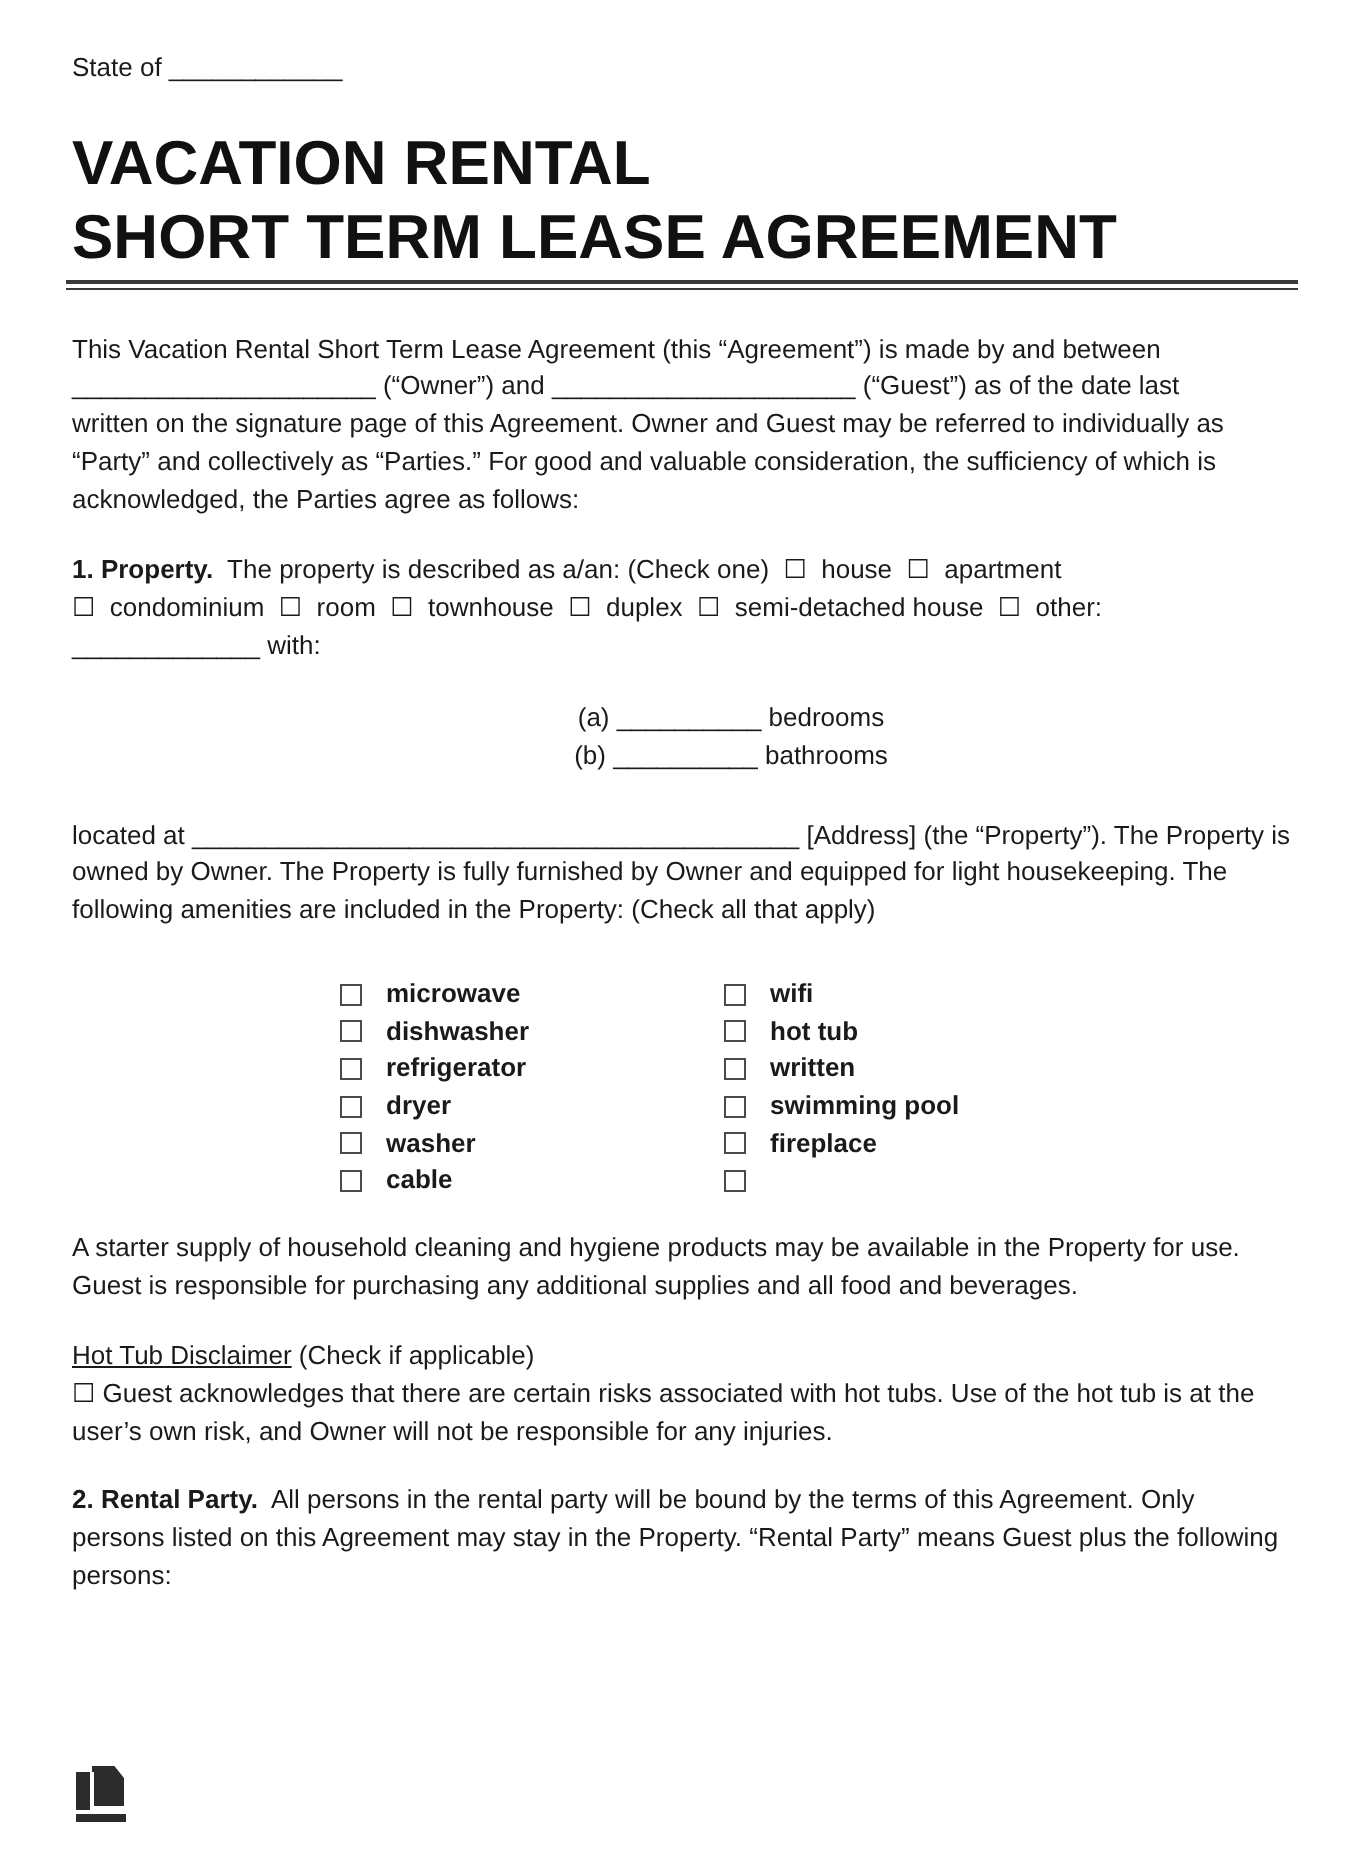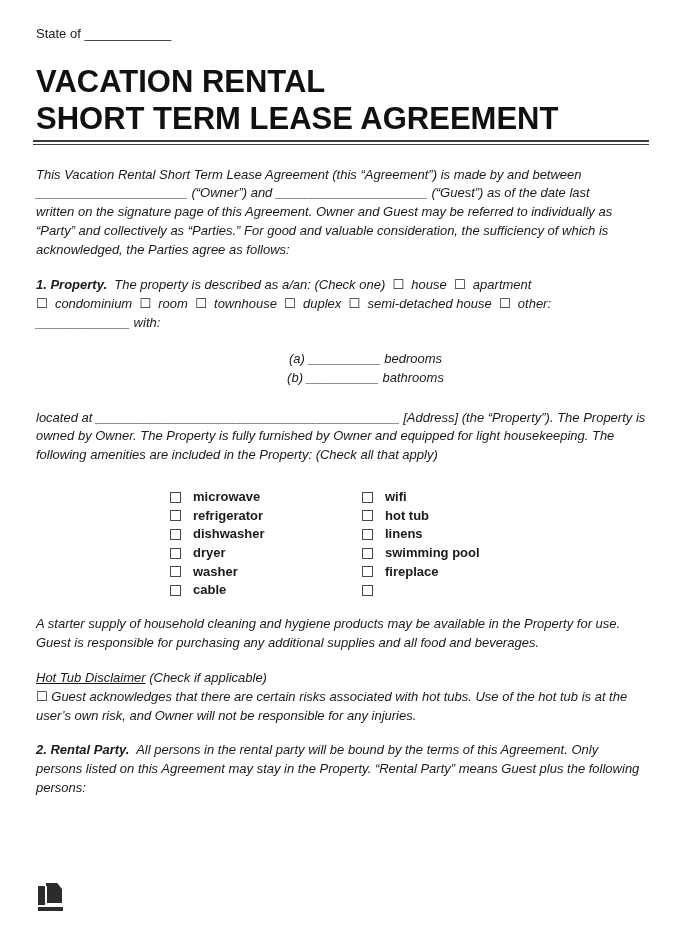--- a/index.html
+++ b/index.html
@@ -10,21 +10,21 @@
     margin: 0;
     background: #ffffff;
     box-sizing: border-box;
     padding: 25px 34px 0 36px;
     overflow: hidden;
     font-family: "Liberation Sans", "DejaVu Sans", sans-serif;
     font-size: 13px;
     line-height: 18.7px;
     color: #1a1a1a;
   }
-  .pre { white-space: pre; font-style: italic; }
+  .pre { white-space: pre; }
   .state-line { white-space: pre; }
   .doc-title {
     margin-top: 19px;
     text-align: left;
     font-weight: bold;
     font-size: 31px;
     line-height: 37px;
     color: #111111;
   }
   .doc-title span { display: block; }
@@ -102,25 +102,25 @@
 following amenities are included in the Property: (Check all that apply)</div>
 
   <div class="amenities">
     <ul class="amen-col left">
       <li class="amen-item">
           <span class="cbx"></span>
           <span>microwave</span>
         </li>
       <li class="amen-item">
           <span class="cbx"></span>
-          <span>refrigerator</span>
+          <span>dishwasher</span>
         </li>
       <li class="amen-item">
           <span class="cbx"></span>
-          <span>dishwasher</span>
+          <span>refrigerator</span>
         </li>
       <li class="amen-item">
           <span class="cbx"></span>
           <span>dryer</span>
         </li>
       <li class="amen-item">
           <span class="cbx"></span>
           <span>washer</span>
         </li>
       <li class="amen-item">
@@ -132,21 +132,21 @@
       <li class="amen-item">
           <span class="cbx"></span>
           <span>wifi</span>
         </li>
       <li class="amen-item">
           <span class="cbx"></span>
           <span>hot tub</span>
         </li>
       <li class="amen-item">
           <span class="cbx"></span>
-          <span>linens</span>
+          <span>written</span>
         </li>
       <li class="amen-item">
           <span class="cbx"></span>
           <span>swimming pool</span>
         </li>
       <li class="amen-item">
           <span class="cbx"></span>
           <span>fireplace</span>
         </li>
       <li class="amen-item">

